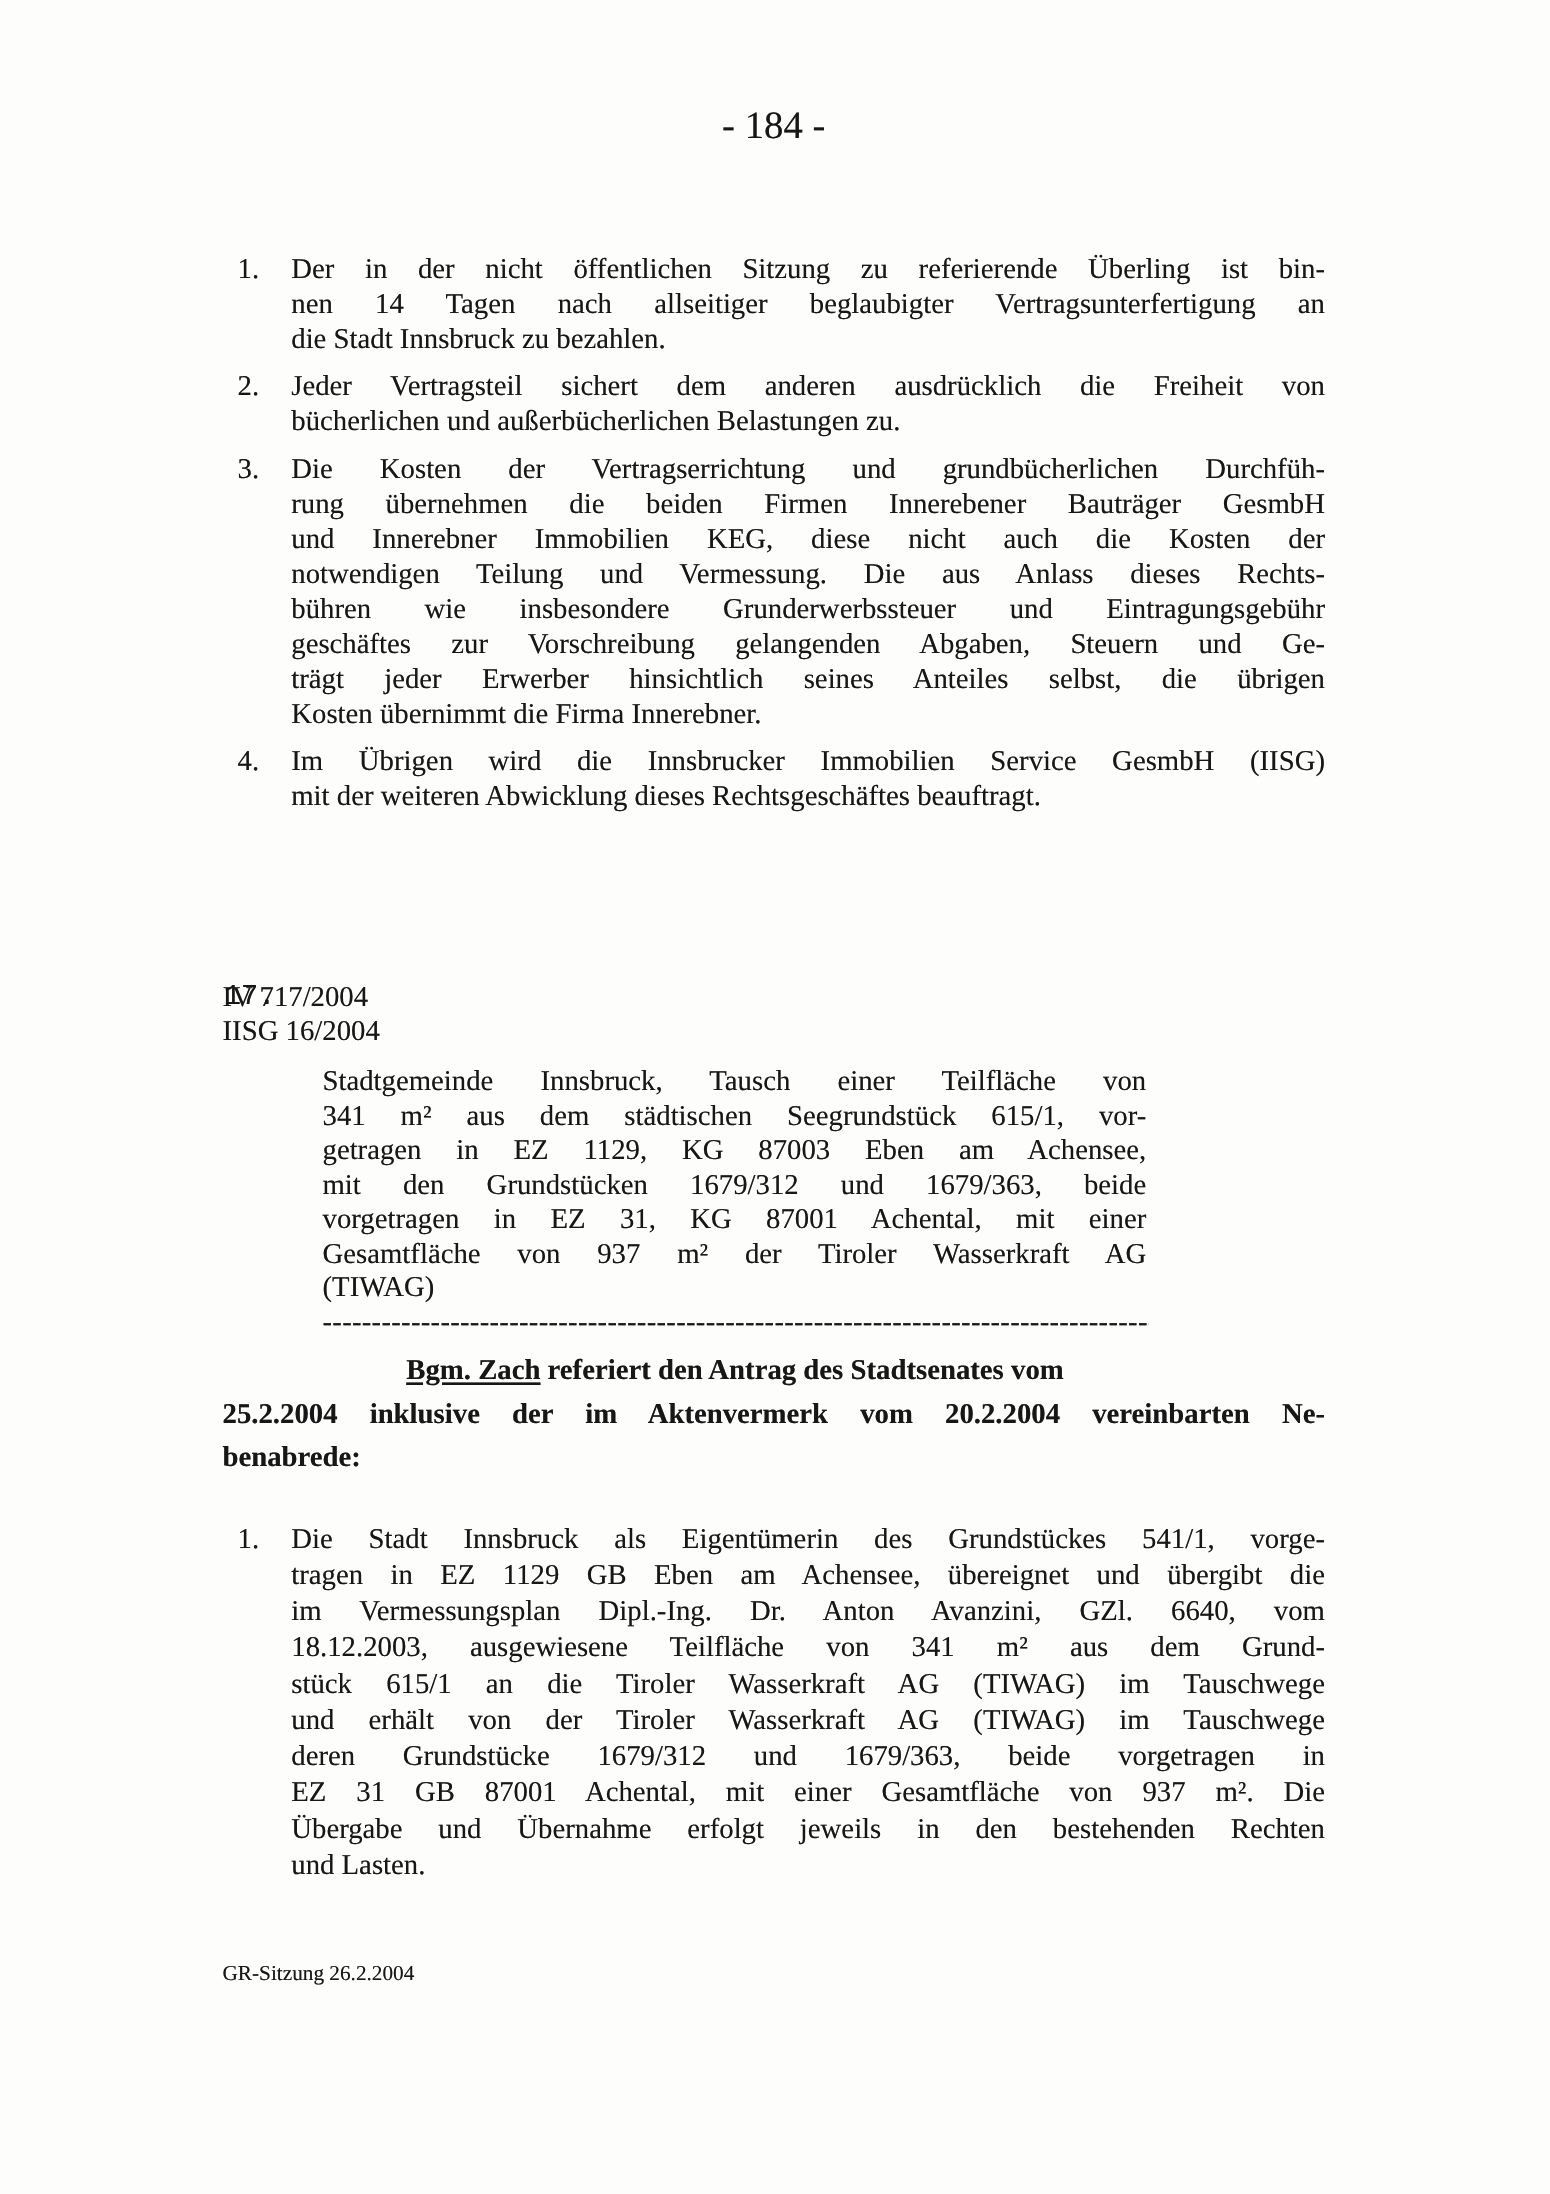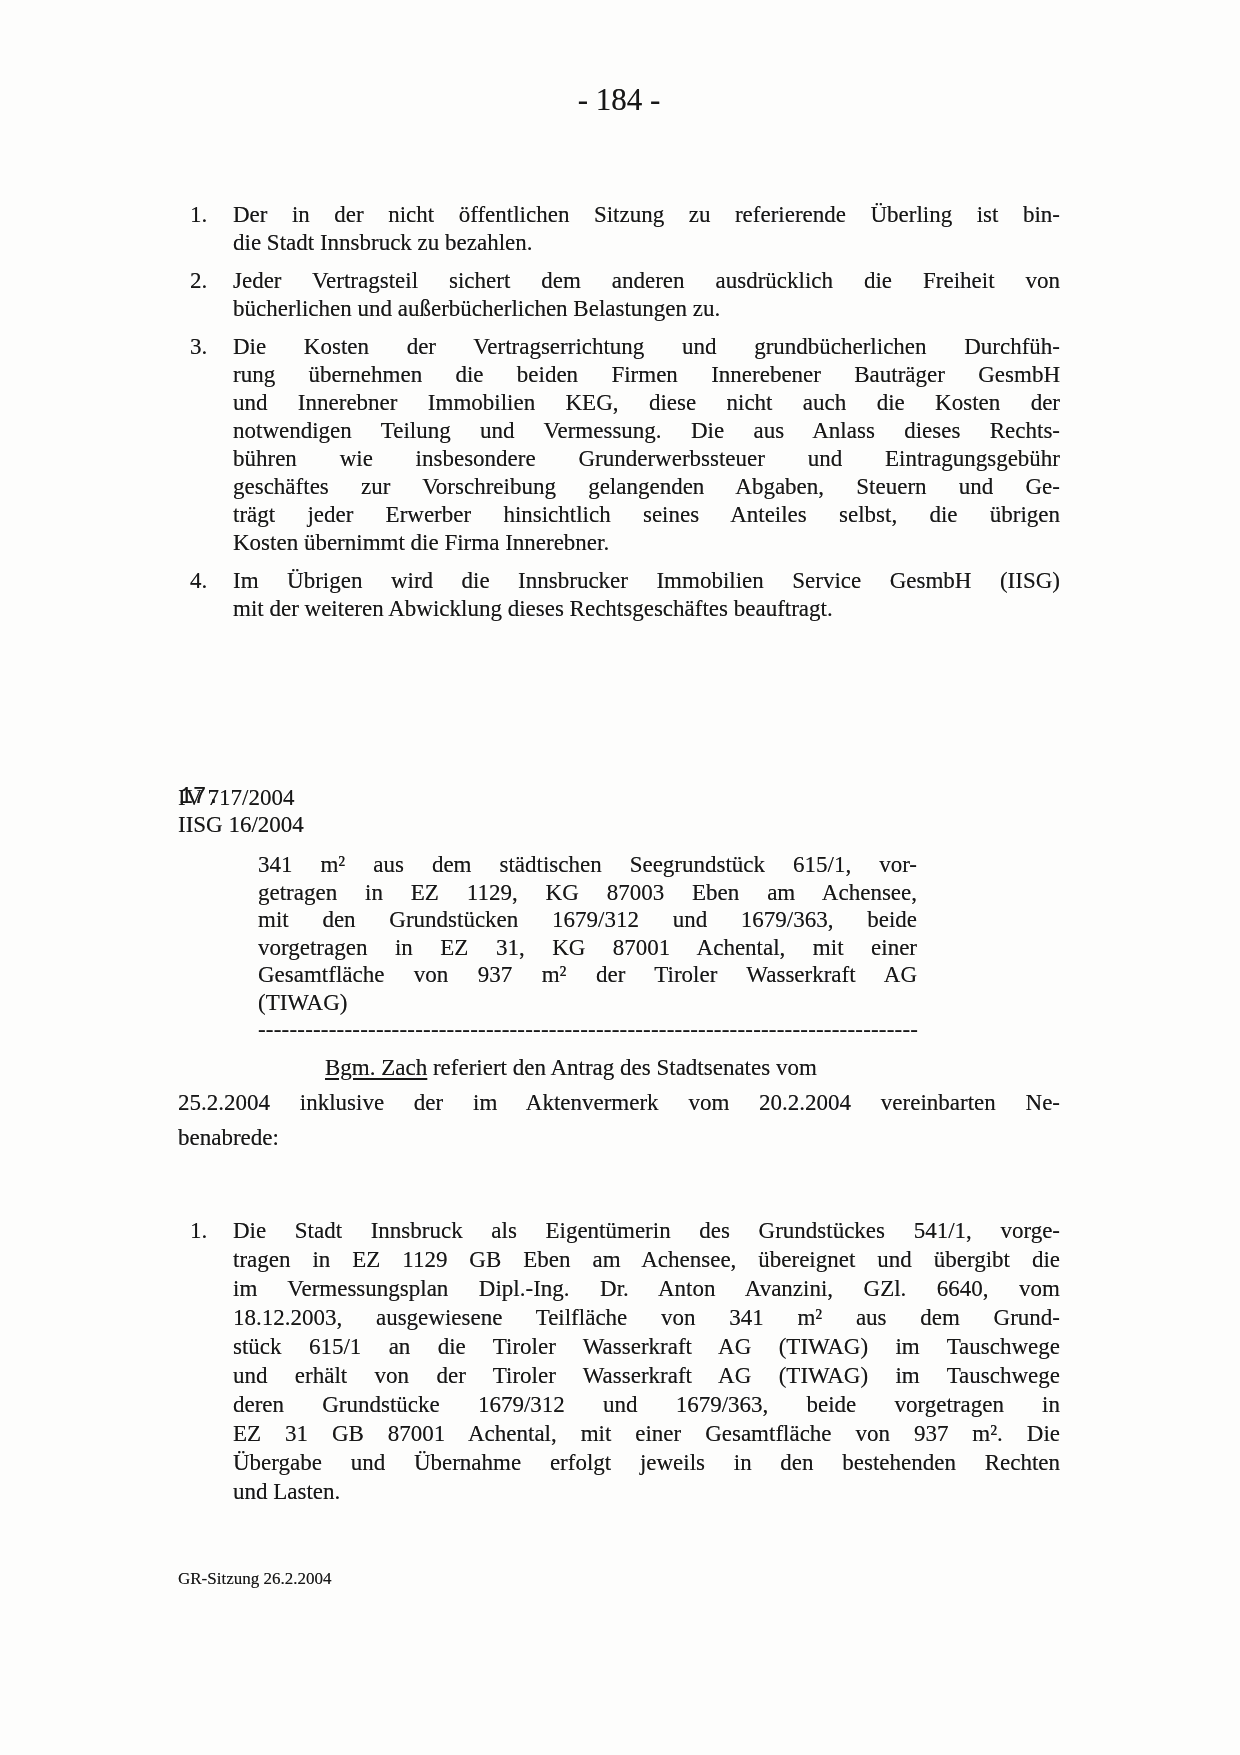--- a/index.html
+++ b/index.html
@@ -29,36 +29,37 @@
   .j{text-align:justify;text-align-last:justify;}
 
   #sec-agenda{font-size:23px;}
   .agenda-num{position:absolute;left:1px;top:0;line-height:27px;font-family:Liberation Mono, monospace;}
   .refs{line-height:27px;}
   .subject{margin-left:80px;width:659px;line-height:27.5px;margin-top:13px;}
   .separator{
     margin-left:80px;width:661px;line-height:27px;
     white-space:nowrap;overflow:hidden;letter-spacing:.2px;
   }
-  .speaker-para{margin:7px 0 15px 0;line-height:35px;}
+  .speaker-para{margin:7px 0 15px 0;line-height:35px;font-weight:bold;}
   .speaker-para .first{text-indent:147px;}
   .u{text-decoration:underline;text-underline-offset:3px;}
 </style>
 </head>
 <body>
 
 <div class="page">
 
   <div class="abs" id="sec-pagenum">- 184 -</div>
 
   <ol class="list abs" id="sec-toplist">
       <li class="item">
         <span class="num">1.</span>
         <div>
           <div class="j">Der in der nicht öffentlichen Sitzung zu referierende Überling ist bin-</div>
+          <div class="j">nen 14 Tagen nach allseitiger beglaubigter Vertragsunterfertigung an</div>
           <div>die Stadt Innsbruck zu bezahlen.</div>
         </div>
       </li>
       <li class="item">
         <span class="num">2.</span>
         <div>
           <div class="j">Jeder Vertragsteil sichert dem anderen ausdrücklich die Freiheit von</div>
           <div>bücherlichen und außerbücherlichen Belastungen zu.</div>
         </div>
       </li>
@@ -84,20 +85,21 @@
       </li>
     </ol>
 
   <section class="abs" id="sec-agenda">
     <div class="agenda-num">17.</div>
     <div class="refs">
         <div>IV 717/2004</div>
         <div>IISG 16/2004</div>
       </div>
     <div class="subject">
+        <div class="j">Stadtgemeinde Innsbruck, Tausch einer Teilfläche von</div>
         <div class="j">341 m² aus dem städtischen Seegrundstück 615/1, vor-</div>
         <div class="j">getragen in EZ 1129, KG 87003 Eben am Achensee,</div>
         <div class="j">mit den Grundstücken 1679/312 und 1679/363, beide</div>
         <div class="j">vorgetragen in EZ 31, KG 87001 Achental, mit einer</div>
         <div class="j">Gesamtfläche von 937 m² der Tiroler Wasserkraft AG</div>
         <div>(TIWAG)</div>
       </div>
     <div class="separator">----------------------------------------------------------------------------------------</div>
     <div class="speaker-para">
       <div class="first"><span class="u">Bgm. Zach</span><span> referiert den Antrag des Stadtsenates vom</span></div>

